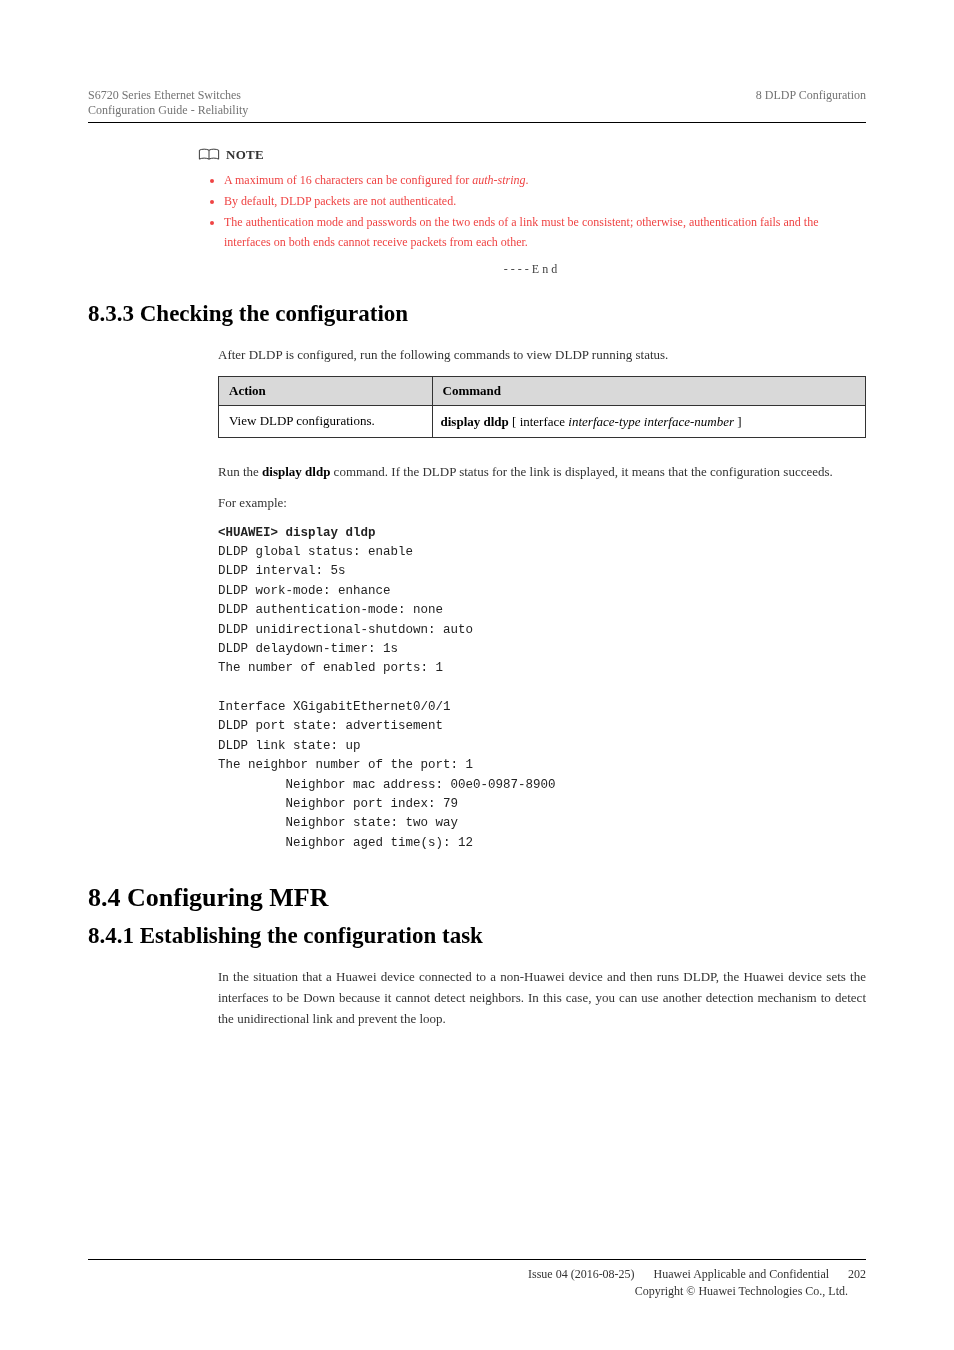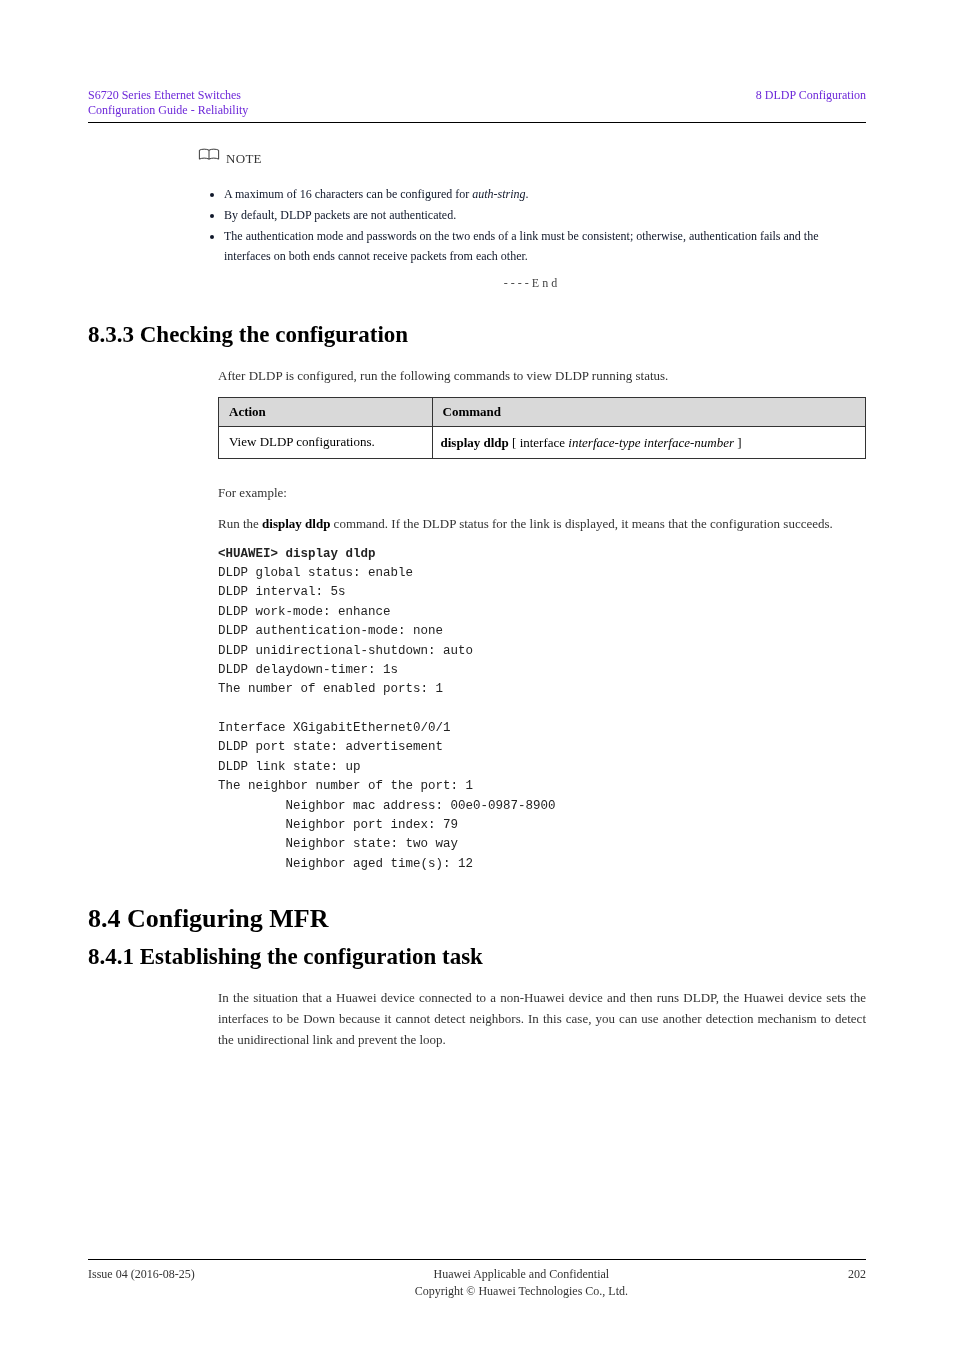--- a/index.html
+++ b/index.html
@@ -15,66 +15,67 @@
   }
   .page {
     padding: 88px 88px 40px 88px;
     height: 100%;
     position: relative;
   }
   .header-row {
     display: flex;
     justify-content: space-between;
     font-size: 12px;
-    color: #6d28d9;
+    color: #737373;
     margin-bottom: 4px;
   }
   .header-left { }
   .header-right { }
   .rule {
     border: none;
     border-top: 1.2px solid #000;
     margin: 0 0 18px 0;
   }
   .note-block {
     margin-left: 110px;
     margin-right: 0;
     margin-top: 24px;
   }
   .note-head {
     display: flex;
-    align-items: flex-end;
+    align-items: flex-start;
     gap: 6px;
-    margin-bottom: 18px;
+    margin-bottom: 4px;
+    font-weight: bold;
   }
   .note-head svg {
     width: 22px;
     height: 16px;
   }
   .note-label {
     font-size: 13px;
     color: #333;
     letter-spacing: 0.3px;
   }
   .note-list {
     margin: 0 0 0 26px;
     padding: 0;
     font-size: 12px;
     line-height: 1.6;
-    color: #0f172a;
+    color: #ef4444;
   }
   .note-list li { margin-bottom: 2px; }
   .note-list .i { font-style: italic; }
   .end-dashes {
     text-align: center;
     color: #444;
     letter-spacing: 3px;
     font-size: 12px;
     margin-top: 10px;
-    margin-bottom: 31px;
+    margin-bottom: 24px;
   }
   .h3 {
     font-size: 23px;
     font-weight: bold;
     margin-bottom: 18px;
   }
   .body-indent {
     margin-left: 130px;
   }
   .para {
@@ -131,21 +132,21 @@
   }
   .footer {
     position: absolute;
     left: 88px; right: 88px; bottom: 50px;
     font-size: 12px;
     color: #333;
   }
   .footer .rule { margin-bottom: 6px; }
   .footer-row {
     display: flex;
-    justify-content: space-between;
+    justify-content: flex-end;
     line-height: 1.4;
     font-family: Liberation Serif, serif;
   }
   .footer-right { text-align: right; }
 </style>
 </head>
 <body>
 
 <div class="page">
   <div class="header-row">
@@ -192,23 +193,23 @@
         </tr>
       </thead>
       <tbody>
         <tr>
           <td>View DLDP configurations.</td>
           <td class="cmdcell"><span>display dldp</span><span style="font-weight:normal"> [ interface </span><span class="i" style="font-weight:normal">interface-type interface-number</span><span style="font-weight:normal"> ]</span></td>
         </tr>
       </tbody>
     </table>
 
+    <div class="para"><span>Run the </span><span class="b">display dldp</span><span> command. If the DLDP status for the link is displayed, it means that the configuration succeeds.</span></div>
+
     <div class="para">For example:</div>
-
-    <div class="para"><span>Run the </span><span class="b">display dldp</span><span> command. If the DLDP status for the link is displayed, it means that the configuration succeeds.</span></div>
 
     <div class="display-block"><span style="font-weight:bold">&lt;HUAWEI&gt; display dldp</span>
 <span>DLDP global status: enable
 DLDP interval: 5s
 DLDP work-mode: enhance
 DLDP authentication-mode: none
 DLDP unidirectional-shutdown: auto
 DLDP delaydown-timer: 1s
 The number of enabled ports: 1
 

